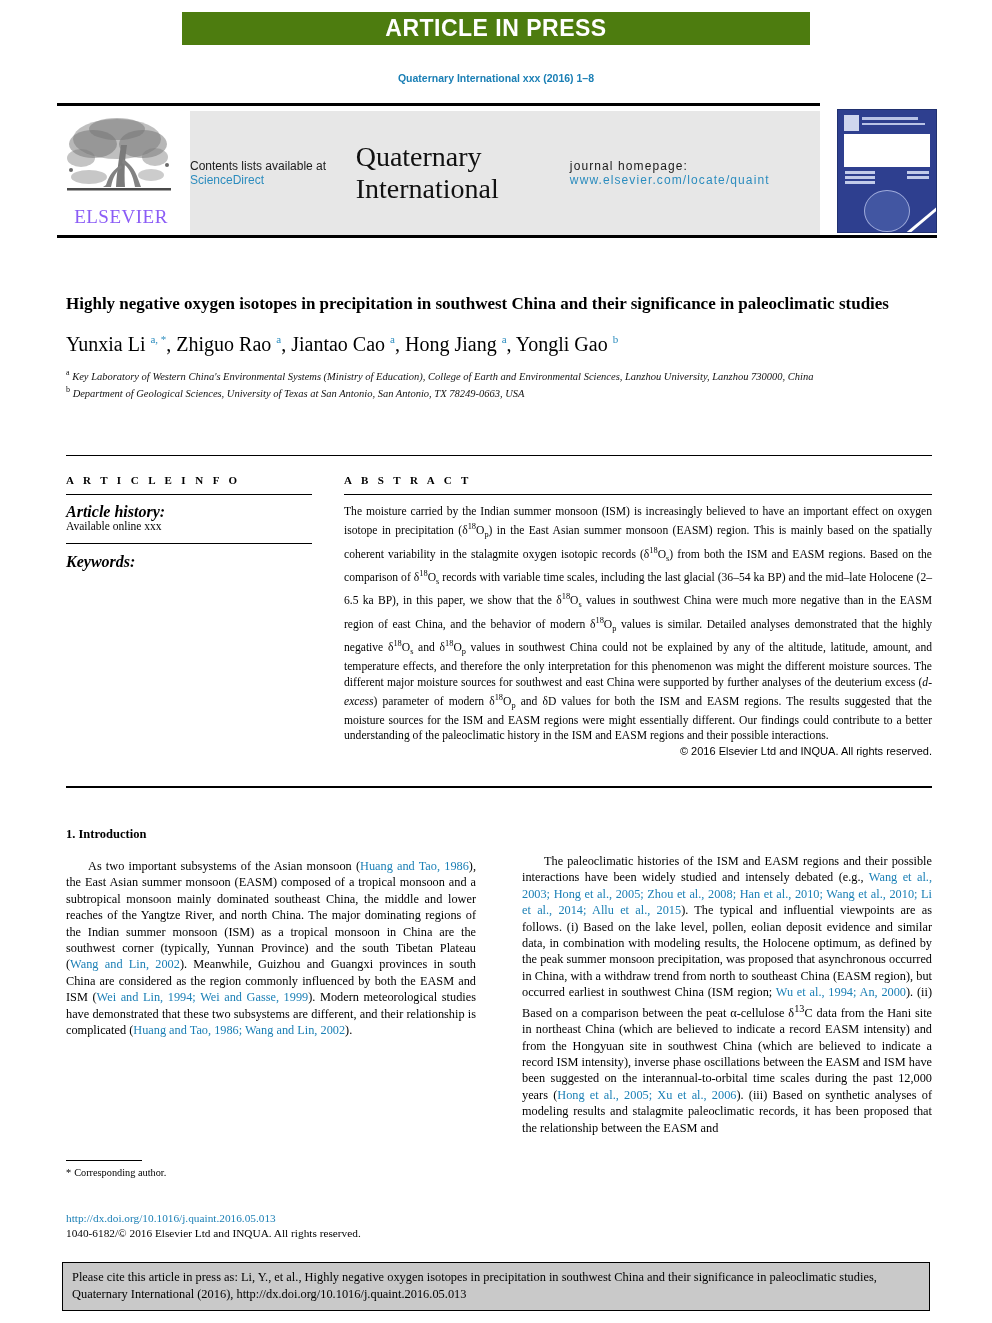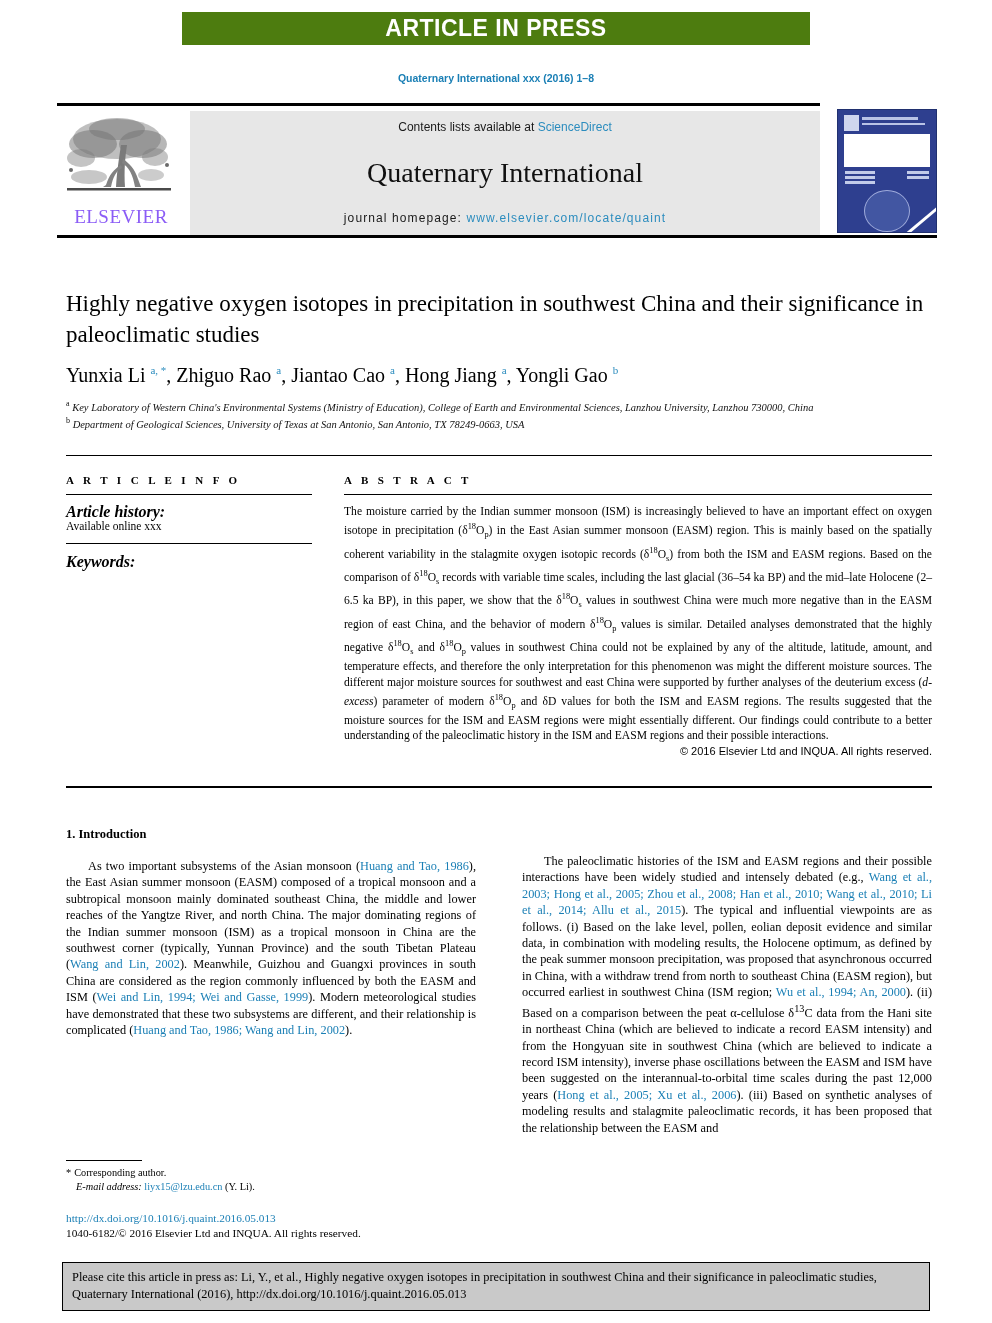--- a/index.html
+++ b/index.html
@@ -99,21 +99,21 @@
     margin-top: 1px;
   }
   .journal-box {
     position: absolute;
     left: 133px;
     top: 8px;
     width: 630px;
     height: 124px;
     background: #e7e7e7;
     display: flex;
-    flex-direction: column;
+    flex-direction: row;
     align-items: center;
     justify-content: space-between;
     padding: 9px 0 10px 0;
     box-sizing: border-box;
   }
   .contents-line {
     font-family: "Liberation Sans", sans-serif;
     font-size: 12px;
     color: #1a1a1a;
   }
@@ -190,25 +190,25 @@
 
   
   .title-block {
     position: absolute;
     left: 66px;
     top: 288px;
     width: 866px;
   }
   .paper-title {
     font-family: "Liberation Serif", serif;
-    font-size: 23px;
+    font-size: 17px;
     line-height: 31px;
     color: #000;
     margin: 0;
-    font-weight: normal;
+    font-weight: bold;
   }
   .authors {
     margin-top: 14px;
     font-family: "Liberation Serif", serif;
     font-size: 20px;
     color: #000;
   }
   .authors sup {
     font-size: 11px;
     color: #2b8cbe;
@@ -510,25 +510,20 @@
     <p class="para">As two important subsystems of the Asian monsoon (<span class="cite">Huang and Tao, 1986</span>), the East Asian summer monsoon (EASM) composed of a tropical monsoon and a subtropical monsoon mainly dominated southeast China, the middle and lower reaches of the Yangtze River, and north China. The major dominating regions of the Indian summer monsoon (ISM) as a tropical monsoon in China are the southwest corner (typically, Yunnan Province) and the south Tibetan Plateau (<span class="cite">Wang and Lin, 2002</span>). Meanwhile, Guizhou and Guangxi provinces in south China are considered as the region commonly influenced by both the EASM and ISM (<span class="cite">Wei and Lin, 1994; Wei and Gasse, 1999</span>). Modern meteorological studies have demonstrated that these two subsystems are different, and their relationship is complicated (<span class="cite">Huang and Tao, 1986; Wang and Lin, 2002</span>).</p>
   </div>
 
   <div class="body-right">
     <p class="para">The paleoclimatic histories of the ISM and EASM regions and their possible interactions have been widely studied and intensely debated (e.g., <span class="cite">Wang et al., 2003; Hong et al., 2005; Zhou et al., 2008; Han et al., 2010; Wang et al., 2010; Li et al., 2014; Allu et al., 2015</span>). The typical and influential viewpoints are as follows. (i) Based on the lake level, pollen, eolian deposit evidence and similar data, in combination with modeling results, the Holocene optimum, as defined by the peak summer monsoon precipitation, was proposed that asynchronous occurred in China, with a withdraw trend from north to southeast China (EASM region), but occurred earliest in southwest China (ISM region; <span class="cite">Wu et al., 1994; An, 2000</span>). (ii) Based on a comparison between the peat α-cellulose δ<sup>13</sup>C data from the Hani site in northeast China (which are believed to indicate a record EASM intensity) and from the Hongyuan site in southwest China (which are believed to indicate a record ISM intensity), inverse phase oscillations between the EASM and ISM have been suggested on the interannual-to-orbital time scales during the past 12,000 years (<span class="cite">Hong et al., 2005; Xu et al., 2006</span>). (iii) Based on synthetic analyses of modeling results and stalagmite paleoclimatic records, it has been proposed that the relationship between the EASM and</p>
   </div>
 
   <div class="footnote-rule"></div>
   <div class="footnote">
     <div><span class="star">*</span><span>Corresponding author.</span></div>
-    <div style="padding-left:10px;">
-      <span class="em">E-mail address:</span>
-      <span class="mail">liyx15@lzu.edu.cn</span>
-      <span>(Y. Li).</span>
-    </div>
   </div>
 
   <div class="doi-line">http://dx.doi.org/10.1016/j.quaint.2016.05.013</div>
   <div class="issn-line">1040-6182/© 2016 Elsevier Ltd and INQUA. All rights reserved.</div>
 
   <div class="cite-box">
     <div class="cite-box-text">Please cite this article in press as: Li, Y., et al., Highly negative oxygen isotopes in precipitation in southwest China and their significance in paleoclimatic studies, Quaternary International (2016), http://dx.doi.org/10.1016/j.quaint.2016.05.013</div>
   </div>
 
 </div>

